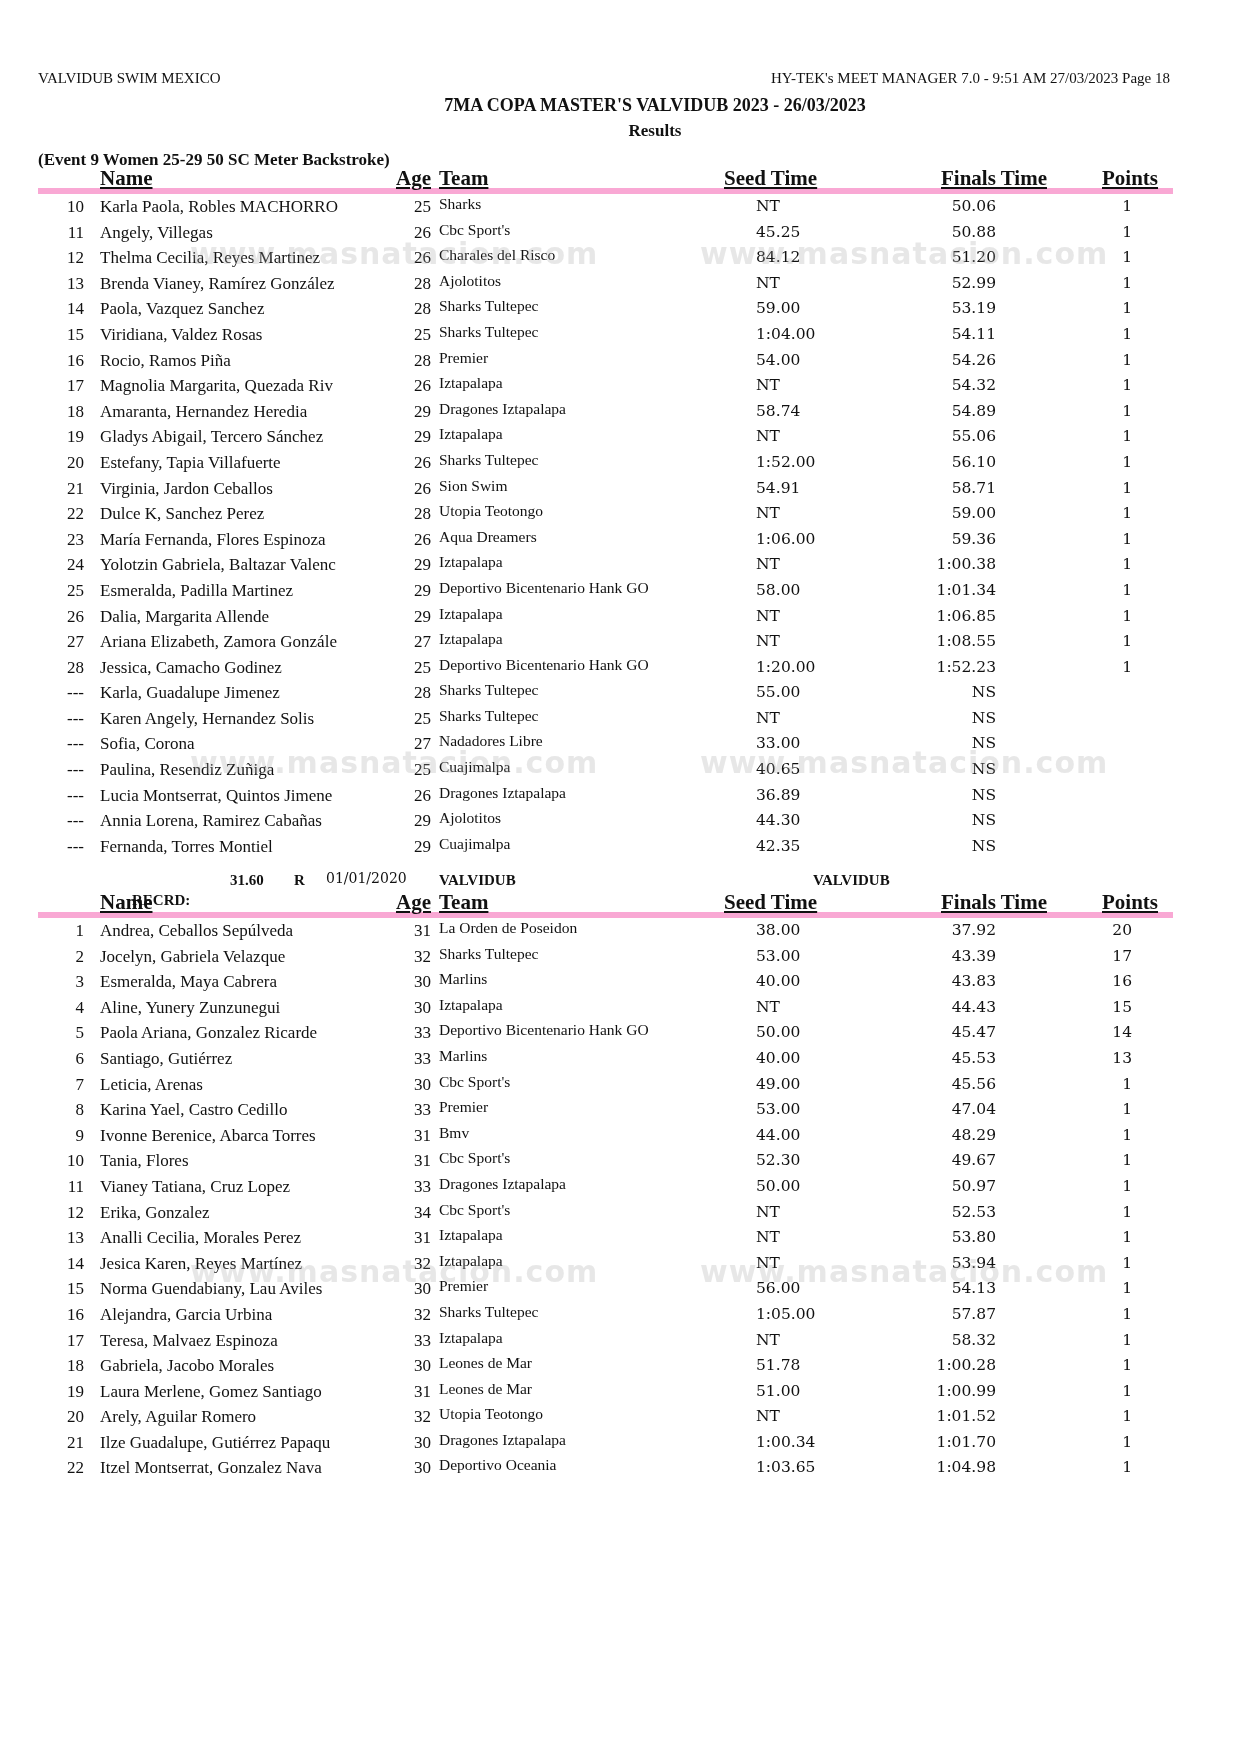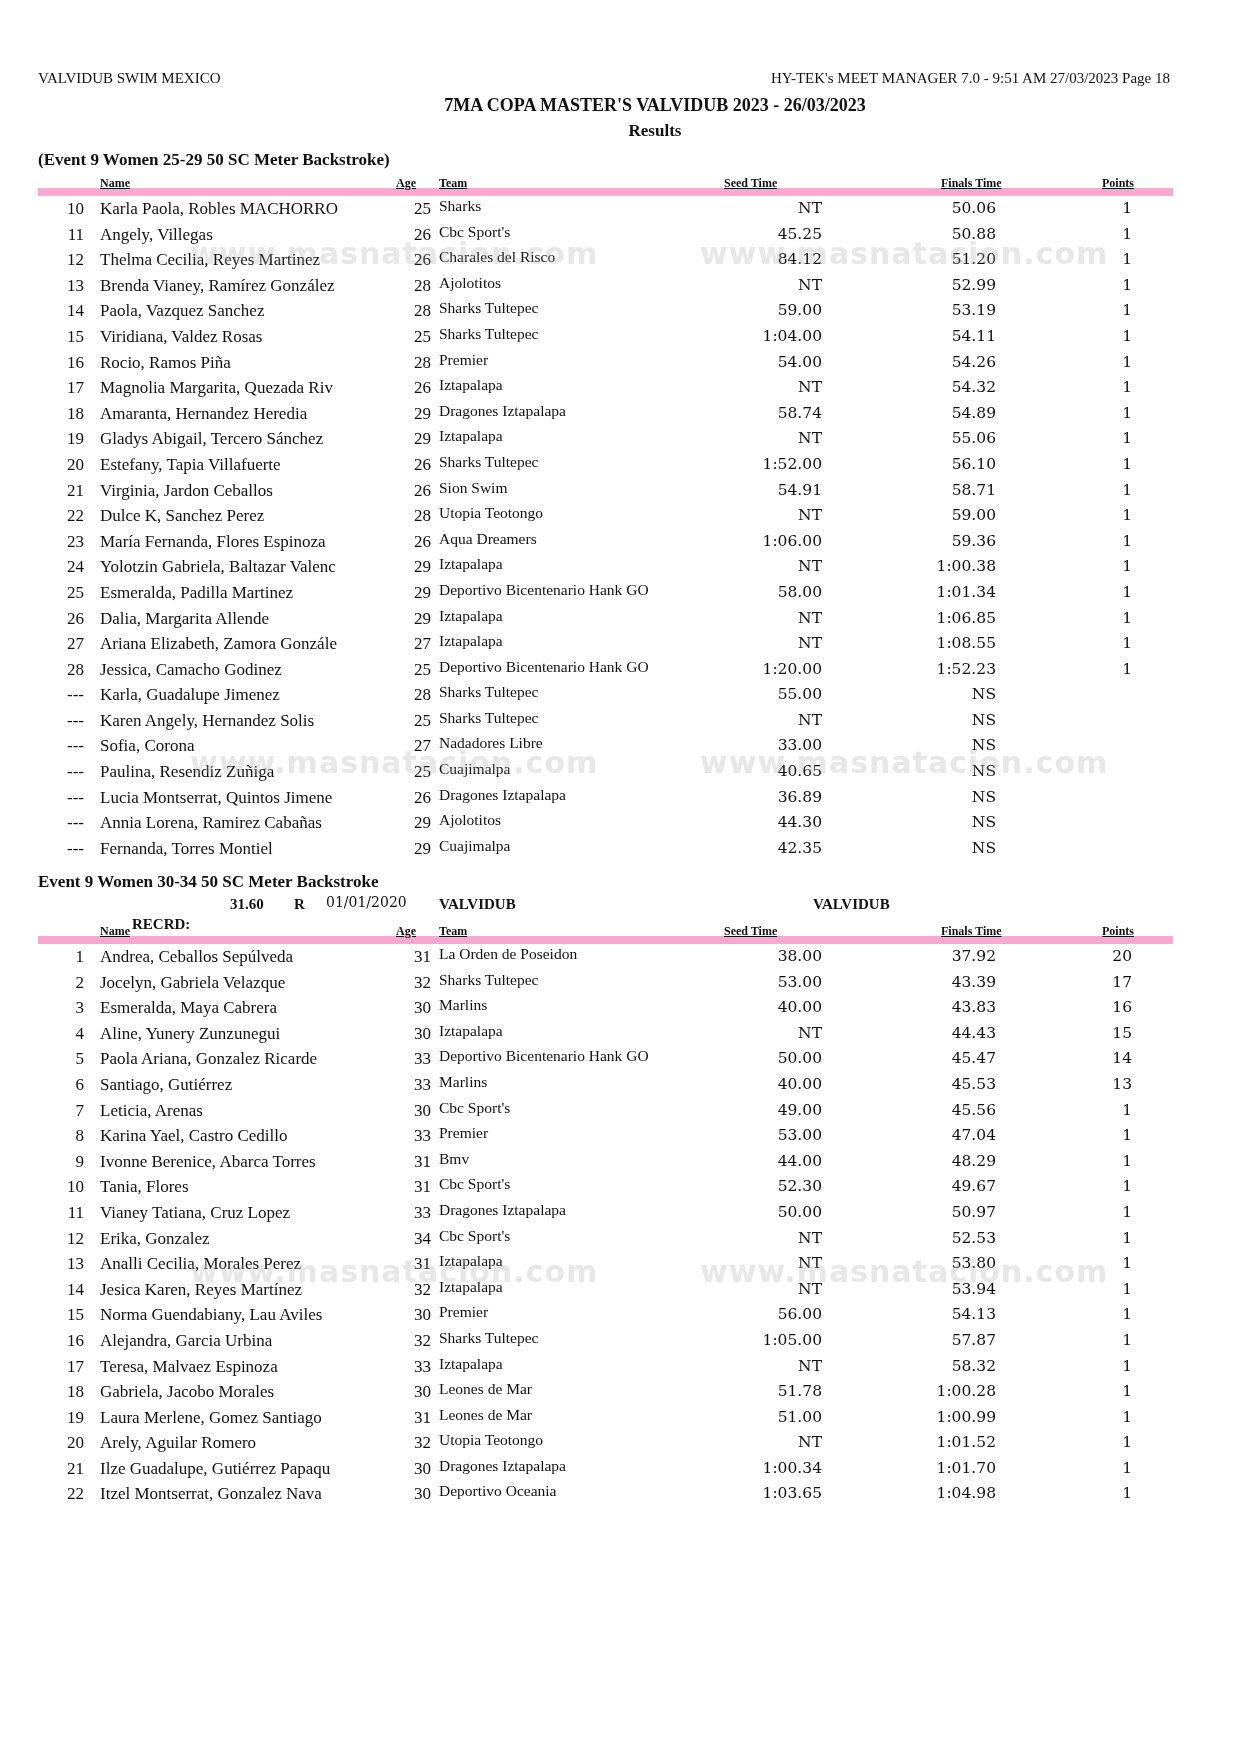--- a/index.html
+++ b/index.html
@@ -7,29 +7,29 @@
          font-family: "Liberation Serif", "DejaVu Serif", serif; color: #111; }
   .hdr-left { position: absolute; left: 38px; top: 70px; font-size: 15px; font-family: "Liberation Serif", serif; }
   .hdr-right { position: absolute; right: 70px; top: 70px; font-size: 15px; margin-left: 10px; }
   .meet-title { position: absolute; left: 0; width: 1310px; top: 95px; text-align: center; font-weight: bold; font-size: 18px; }
   .results-title { position: absolute; left: 0; width: 1310px; top: 121px; text-align: center; font-weight: bold; font-size: 17px; }
 
   .event { position: absolute; left: 38px; width: 1135px; }
   .event-title { font-weight: bold; font-size: 17px; height: 24px; line-height: 24px; }
   .record-line { position: relative; height: 22px; font-weight: bold; font-size: 15px; }
   .record-line span { position: absolute; top: 2px; }
-  .col-head { position: relative; height: 20px; border-bottom: 8px solid #f9a8d4; font-weight: bold; font-size: 12px; text-decoration: underline; }
+  .col-head { position: relative; height: 20px; border-bottom: 6px solid #f9a8d4; font-weight: bold; font-size: 21px; text-decoration: underline; }
   .col-head span { position: absolute; bottom: -3px; text-decoration: underline; }
   .row { position: relative; height: 25.6px; font-size: 17px; }
   .row span { position: absolute; top: 3px; white-space: nowrap; }
   .c-place { left: 0; width: 46px; text-align: right; }
   .c-name  { left: 62px; width: 268px; overflow: hidden; }
   .c-age   { left: 363px; width: 30px; text-align: right; }
   .c-team  { left: 401px; font-size: 15.5px; top: 1px !important; }
-  .c-seed  { left: 684px; width: 100px; text-align: right; font-family: "DejaVu Serif", serif; font-size: 15.5px; }
+  .c-seed  { left: 718px; width: 100px; text-align: left; font-family: "DejaVu Serif", serif; font-size: 15.5px; }
   .c-final { left: 860px; width: 98px; text-align: right; font-family: "DejaVu Serif", serif; font-size: 15.5px; }
   .c-pts   { left: 1060px; width: 34px; text-align: right; font-family: "DejaVu Serif", serif; font-size: 15.5px; }
   .h-name { left: 62px; } .h-age { left: 358px; text-align: right; } .h-team { left: 401px; }
   .h-seed { left: 686px; } .h-final { left: 903px; } .h-pts { left: 1064px; }
 
   .watermark { position: absolute; font-family: "DejaVu Sans", sans-serif; font-size: 30px; font-weight: bold;
                color: rgba(170,170,170,0.28); letter-spacing: 1px; pointer-events: none; }
 </style>
 </head>
 <body>
@@ -281,21 +281,20 @@
         <span class="c-age">29</span>
         <span class="c-team">Cuajimalpa</span>
         <span class="c-seed">42.35</span>
         <span class="c-final">NS</span>
         <span class="c-pts"></span>
       </div>
     </div>
 </div>
 
 <div class="event" style="top:870px;">
-  <div class="event-title">Event 9  Women 30-34 50 SC Meter Backstroke</div>
   <div class="record-line">
     <span style="left:94px;margin-top:20px;">RECRD:</span>
     <span style="left:192px;">31.60</span>
     <span style="left:256px;">R</span>
     <span style="left:288px; font-weight:normal; font-family:'DejaVu Serif',serif; font-size:14px; top:0;">01/01/2020</span>
     <span style="left:401px;">VALVIDUB</span>
     <span style="left:775px;">VALVIDUB</span>
   </div>
   <div class="col-head">
     <span class="h-name">Name</span>

